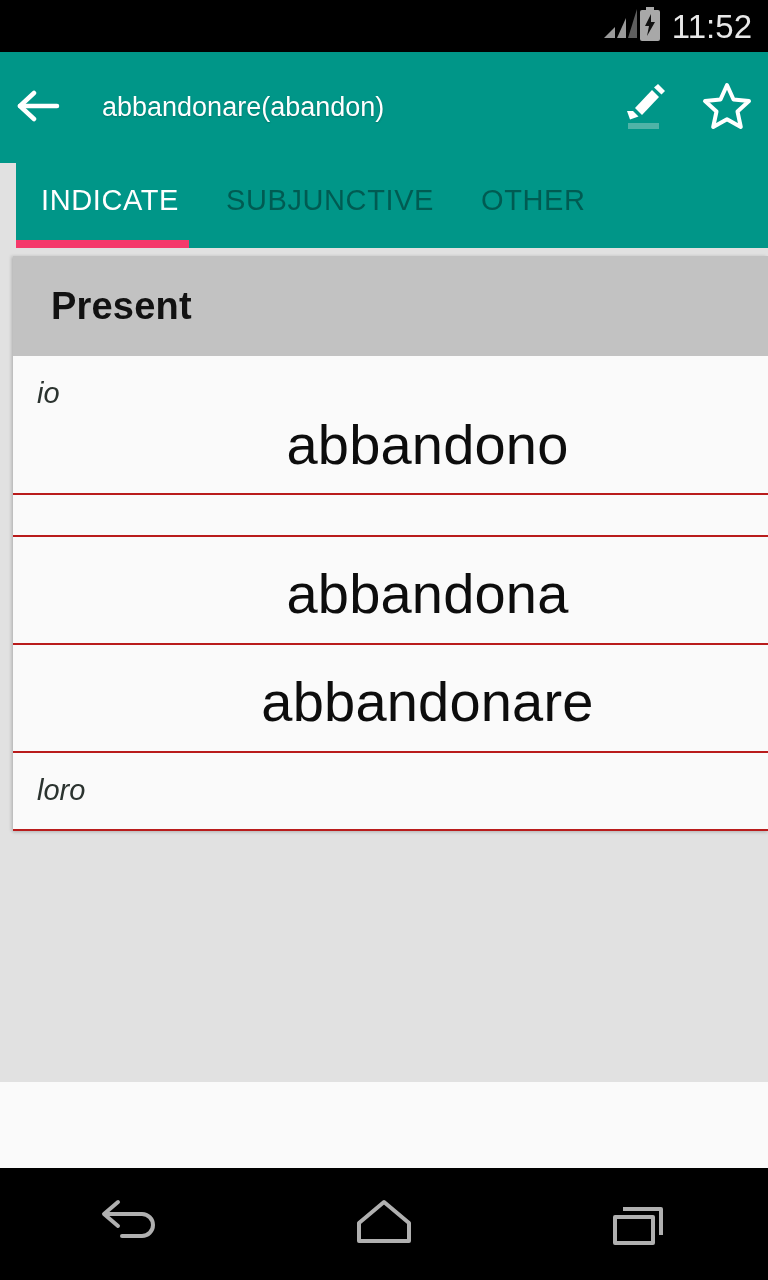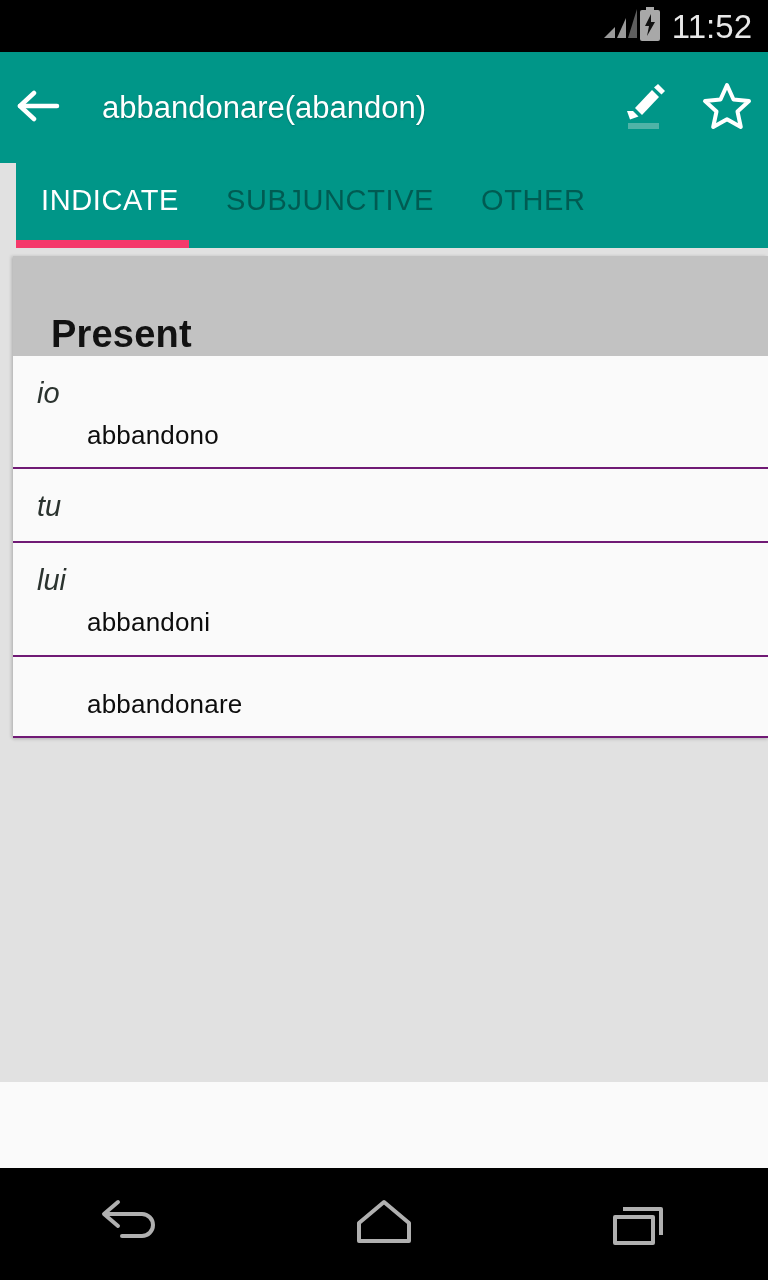--- a/index.html
+++ b/index.html
@@ -42,21 +42,21 @@
     background:#009688;
     display:flex; align-items:center;
   }
   .back-btn {
     width:78px; height:100%;
     display:flex; align-items:center; justify-content:center;
     flex:0 0 auto;
   }
   .app-title {
     color:#FFFFFF;
-    font-size:31px;
+    font-size:27px;
     font-weight:400;
     white-space:nowrap;
     text-shadow:0 1px 2px rgba(0,0,0,0.22);
     margin-left:24px;
     flex:1 1 auto;
   }
   .bar-actions { display:flex; align-items:center; flex:0 0 auto; }
   .bar-icon-btn {
     width:82px; height:111px;
     display:flex; align-items:center; justify-content:center;
@@ -102,48 +102,49 @@
   .card {
     position:absolute;
     left:13px; top:8px;
     width:755px;
     background:#FAFAFA;
     box-shadow:-2px 0 3px rgba(0,0,0,0.14), 0 2px 3px rgba(0,0,0,0.10);
   }
   .card-header {
     height:100px;
     background:#C2C2C2;
-    display:flex; align-items:flex-end;
+    display:flex; align-items:center;
     padding-left:38px;
   }
   .card-header-title {
     font-size:38px;
     font-weight:bold;
     color:#121212;
     letter-spacing:0.2px;
   }
   .conj-row {
     background:#FAFAFA;
     padding:22px 0 18px 0;
-    border-bottom:2px solid #701a75;
+    border-bottom:2px solid #b91c1c;
   }
   .pronoun {
     font-style:italic;
     font-size:29px;
     color:#2B332F;
     padding-left:24px;
     line-height:1.1;
   }
   .form {
-    font-size:26px;
+    font-size:56px;
     color:#0D0D0D;
     padding-left:74px;
-    margin-top:11px;
+    margin-top:4px;
     line-height:1.1;
     letter-spacing:0.2px;
+    text-align:center;
   }
   .bottom-fill {
     position:absolute;
     left:0; bottom:0;
     width:768px; height:118px;
     background:#FAFAFA;
   }
   .card-bottom-edge {
     position:absolute;
     left:0; top:834px;
@@ -237,28 +238,30 @@
     <div class="card">
       <div class="card-header">
         <span class="card-header-title">Present</span>
       </div>
 
       <div class="conj-row">
         <div class="pronoun">io</div>
         <div class="form">abbandono</div>
       </div>
       <div class="conj-row">
-        <div class="pronoun">tu</div>
-      </div>
-      <div class="conj-row">
-        <div class="pronoun">lui</div>
-        <div class="form">abbandoni</div>
+      </div>
+      <div class="conj-row">
+        <div class="form">abbandona</div>
       </div>
       <div class="conj-row">
         <div class="form">abbandonare</div>
+      </div>
+      <div class="conj-row">
+        <div class="pronoun">loro</div>
+        <div class="form"></div>
       </div>
     </div>
 
     <div class="card-bottom-edge"></div>
     <div class="bottom-fill"></div>
   </div>
 
   <div class="nav-bar">
     <div class="nav-btn">
       <span>

